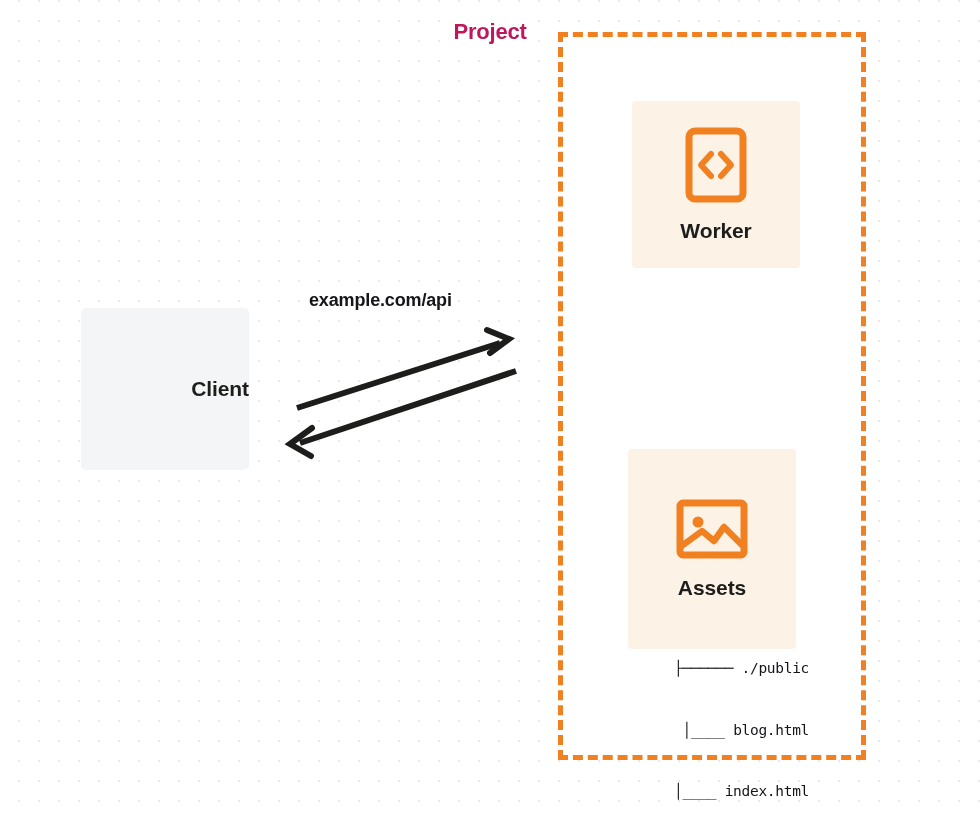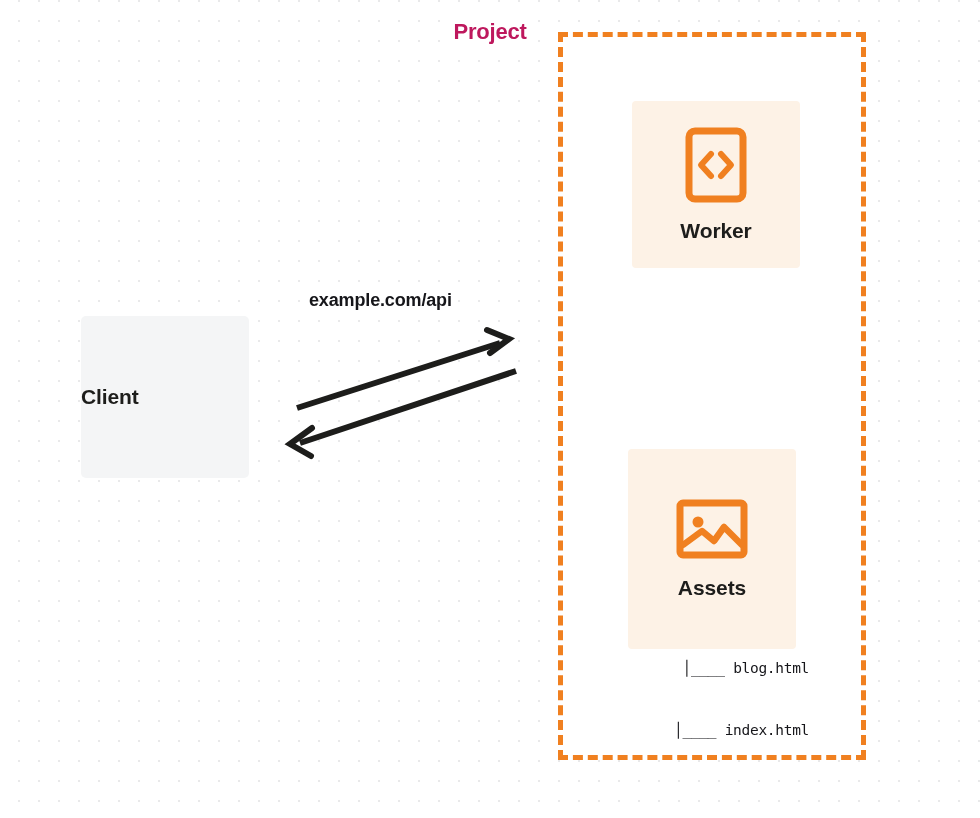--- a/index.html
+++ b/index.html
@@ -21,28 +21,28 @@
     background-color: #ffffff;
     background-image: radial-gradient(circle, #e9e9ea 1.3px, transparent 1.4px);
     background-size: 20px 20px;
     background-position: 9px 11px;
   }
 
   
   #client-box {
     position: absolute;
     left: 81px;
-    top: 316px;
+    top: 308px;
     width: 168px;
     height: 162px;
     background: #f4f5f6;
     border-radius: 5px;
     display: flex;
     align-items: center;
-    justify-content: flex-start;
+    justify-content: flex-end;
   }
   #client-box .node-label {
     font-size: 21px;
     font-weight: bold;
     color: #1d1d1b;
     letter-spacing: -0.1px;
   }
 
   
   #arrows-svg {
@@ -185,18 +185,19 @@
       <svg width="72" height="62" viewBox="0 0 72 62" xmlns="http://www.w3.org/2000/svg">
         <rect x="4" y="5" width="64" height="52" rx="3" ry="3" fill="none" stroke="#f08020" stroke-width="7"></rect>
         <circle cx="22" cy="24" r="5.5" fill="#f08020"></circle>
         <polyline points="7,47 26,33 38,43 48,29 66,47" fill="none" stroke="#f08020" stroke-width="6.5" stroke-linecap="round" stroke-linejoin="round"></polyline>
       </svg>
     </span>
     <span class="node-label">Assets</span>
   </div>
 
   <div id="assets-tree">
+    <span class="tree-row">├────── ./public</span>
     <span class="tree-row">    │____ blog.html</span>
     <span class="tree-row">    │____ index.html</span>
     
   </div>
 
 </div>
 
 </body></html>

